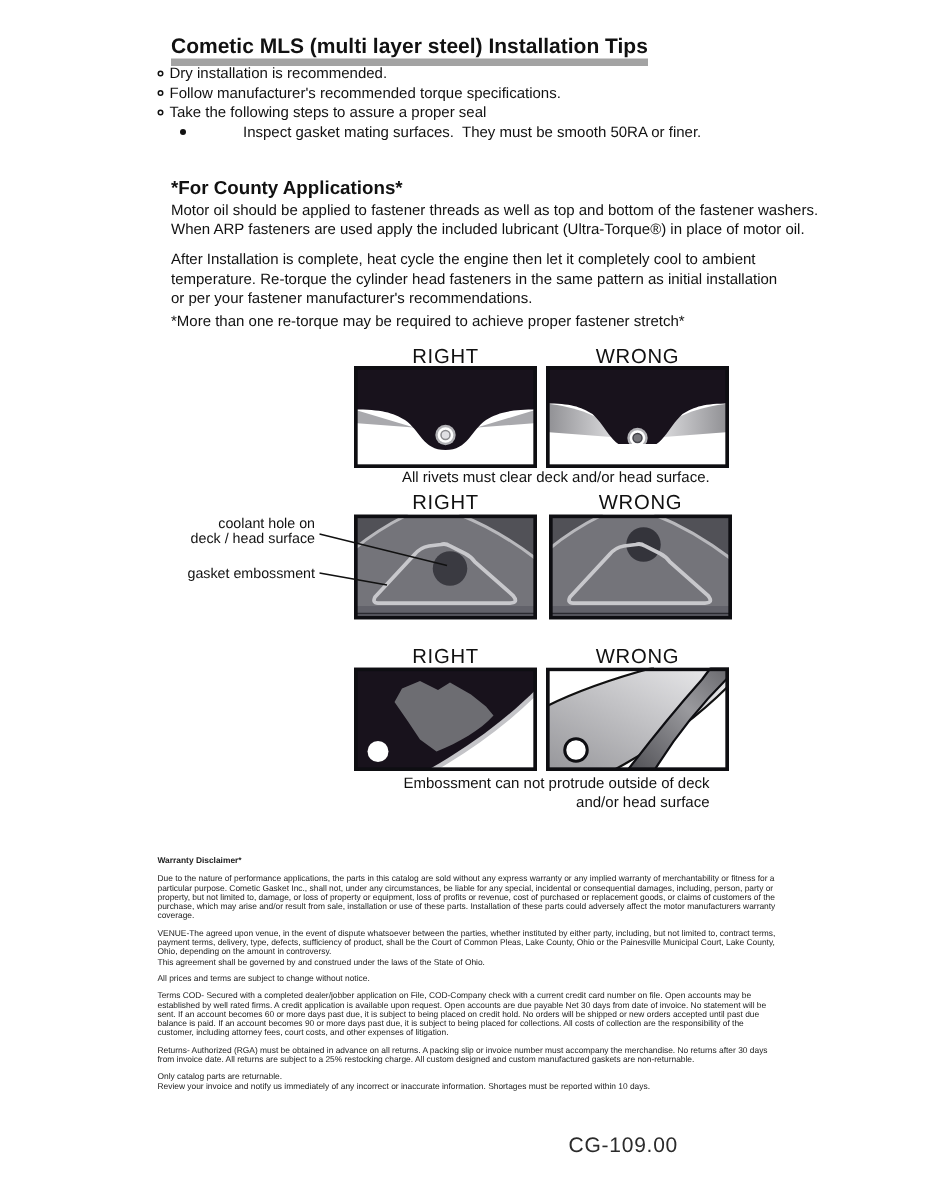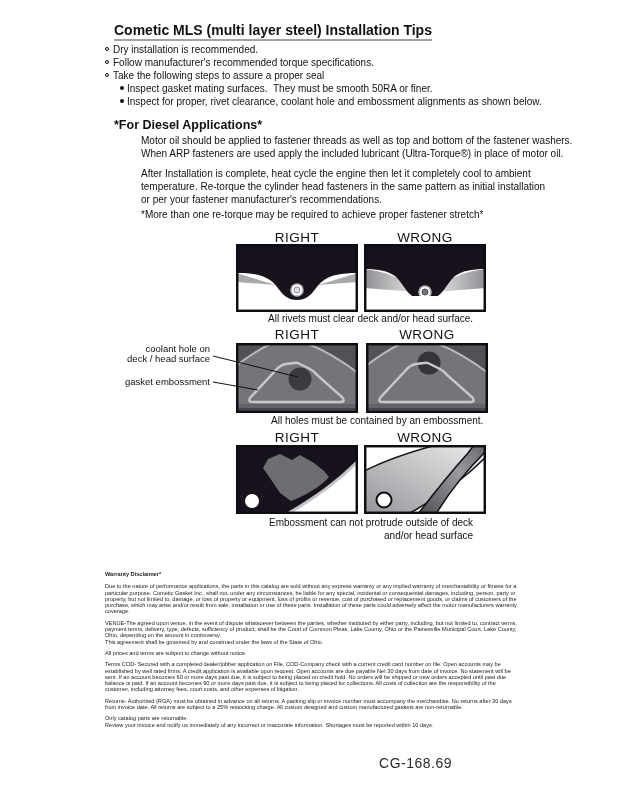--- a/index.html
+++ b/index.html
@@ -1,30 +1,30 @@
 <!DOCTYPE html>
 <html><head>
 <meta charset="utf-8">
 <style>
   * { margin:0; padding:0; box-sizing:border-box; }
   html,body { background:#ffffff; }
   body { font-family:"Liberation Sans", sans-serif; color:#111; }
   .page { position:relative; width:618px; height:800px; background:#fff; overflow:hidden; }
 
   .title { position:absolute; left:114px; top:22px; font-size:14px; font-weight:bold;
-           display:inline-block; border-bottom:2px solid #a3a3a3; padding-bottom:1px; }
+           display:inline-block; border-bottom:5px solid #a3a3a3; padding-bottom:1px; }
 
   .bullets { position:absolute; left:105px; top:43px; width:470px; }
   .b-row { display:flex; align-items:flex-start; line-height:13px; font-size:10px; white-space:pre-wrap; }
   .b-mark { width:4px; height:4px; border:1px solid #111; border-radius:50%; margin:4px 4px 0 0; flex:0 0 auto; }
-  .b-sub { margin-left:15px; }
+  .b-sub { margin-left:15px;gap:35px; }
   .b-dot { width:4px; height:4px; background:#111; border-radius:50%; margin:4px 3px 0 0; flex:0 0 auto; }
 
   .diesel-head { position:absolute; left:114px; top:118px; font-size:12.5px; font-weight:bold; }
-  .para { position:absolute; left:114px; width:470px; font-size:10px; line-height:13px; white-space:pre-line;margin-left:27px; }
+  .para { position:absolute; left:114px; width:470px; font-size:10px; line-height:13px; white-space:pre-line; }
   .para1 { top:134px; }
   .para2 { top:167px; }
   .note  { top:208px; }
 
   .caption { position:absolute; font-size:10px; line-height:12.5px; white-space:pre-line;margin-left:32px; }
   .cap1 { left:236px; top:313px; }
   .cap2 { left:239px; top:415px; }
   .cap3 { left:237px; top:517px;text-align:right; }
 
   .diag { position:absolute; }
@@ -59,27 +59,23 @@
       <span>Follow manufacturer's recommended torque specifications.</span>
     </div>
     <div class="b-row">
       <span class="b-mark"></span>
       <span>Take the following steps to assure a proper seal</span>
     </div>
     <div class="b-row b-sub">
       <span class="b-dot"></span>
       <span>Inspect gasket mating surfaces.  They must be smooth 50RA or finer.</span>
     </div>
-    <div class="b-row b-sub">
-      <span class="b-dot"></span>
-      <span>Inspect for proper, rivet clearance, coolant hole and embossment alignments as shown below.</span>
-    </div>
   </div>
 
-  <div class="diesel-head">*For Diesel Applications*</div>
+  <div class="diesel-head">*For County Applications*</div>
   <div class="para para1">Motor oil should be applied to fastener threads as well as top and bottom of the fastener washers.
 When ARP fasteners are used apply the included lubricant (Ultra-Torque®) in place of motor oil.</div>
   <div class="para note">*More than one re-torque may be required to achieve proper fastener stretch*</div>
   <div class="para para2">After Installation is complete, heat cycle the engine then let it completely cool to ambient
 temperature. Re-torque the cylinder head fasteners in the same pattern as initial installation
 or per your fastener manufacturer's recommendations.</div>
 
   <svg class="diag d1" width="260" height="90">
     <text class="rw-label" x="66" y="16" text-anchor="middle">RIGHT</text>
     <text class="rw-label" x="194" y="16" text-anchor="middle">WRONG</text>
@@ -153,21 +149,20 @@
       <rect x="0" y="61" width="122" height="9" fill="#62626a"></rect>
       <line x1="0" y1="66" x2="122" y2="66" stroke="#2a2a30" stroke-width="1"></line>
       <circle cx="63" cy="20" r="11.5" fill="#34343b"></circle>
       <path d="M16,59 Q12,59 14,55 L40,27 Q44,22 50,21 L58,20 Q61,19 64,21 L74,26 Q78,28 81,32 L106,54 Q110,59 104,59 Z" fill="none" stroke="#c8c8cc" stroke-width="2.5"></path>
       <rect x="1.2" y="1.2" width="119.6" height="67.6" fill="none" stroke="#0e0e12" stroke-width="2.5"></rect>
     </svg>
 
     <line x1="103" y1="30" x2="188" y2="51" stroke="#111" stroke-width="1"></line>
     <line x1="103" y1="56" x2="148" y2="64" stroke="#111" stroke-width="1"></line>
   </svg>
-  <div class="caption cap2">All holes must be contained by an embossment.</div>
 
   <svg class="diag d3" width="260" height="92">
     <text class="rw-label" x="66" y="16" text-anchor="middle">RIGHT</text>
     <text class="rw-label" x="194" y="16" text-anchor="middle">WRONG</text>
 
     <svg x="5" y="19" width="122" height="69" viewBox="0 0 122 69">
       <rect x="0" y="0" width="122" height="69" fill="#ffffff"></rect>
       <path d="M122,14 C100,36 75,54 48,69" fill="none" stroke="#c4c4c8" stroke-width="6"></path>
       <path d="M0,0 H122 V14 C100,36 75,54 48,69 L0,69 Z" fill="#18121c"></path>
       <path d="M32,14 L44,9 L56,15 L64,10 L78,18 L88,26 L93,32 C84,42 70,50 55,56 L44,48 L36,36 L27,23 Z" fill="#6d6d72"></path>
@@ -204,15 +199,15 @@
     <p>Due to the nature of performance applications, the parts in this catalog are sold without any express warranty or any implied warranty of merchantability or fitness for a particular purpose.  Cometic Gasket Inc., shall not, under any circumstances, be liable for any special, incidental or consequential damages, including, person, party or property, but not limited to, damage, or loss of property or equipment, loss of profits or revenue, cost of purchased or replacement goods, or claims of customers of the purchase, which may arise and/or result from sale, installation or use of these parts.  Installation of these parts could adversely affect the motor manufacturers warranty coverage.</p>
     <p>VENUE-The agreed upon venue, in the event of dispute whatsoever between the parties, whether instituted by either party, including, but not limited to, contract terms, payment terms, delivery, type, defects, sufficiency of product, shall be the Court of Common Pleas, Lake County, Ohio or the Painesville Municipal Court, Lake County, Ohio, depending on the amount in controversy.
 This agreement shall be governed by and construed under the laws of the State of Ohio.</p>
     <p>All prices and terms are subject to change without notice.</p>
     <p>Terms COD- Secured with a completed dealer/jobber application on File, COD-Company check with a current credit card number on file.  Open accounts may be established by well rated firms.  A credit application is available upon request.  Open accounts are due payable Net 30 days from date of invoice.  No statement will be sent.  If an account becomes 60 or more days past due, it is subject to being placed on credit hold.  No orders will be shipped or new orders accepted until past due balance is paid.  If an account becomes 90 or more days past due, it is subject to being placed for collections.  All costs of collection are the responsibility of the customer, including attorney fees, court costs, and other expenses of litigation.</p>
     <p>Returns- Authorized (RGA) must be obtained in advance on all returns.  A packing slip or invoice number must accompany the merchandise.  No returns after 30 days from invoice date.  All returns are subject to a 25% restocking charge.  All custom designed and custom manufactured gaskets are non-returnable.</p>
     <p>Only catalog parts are returnable.
 Review your invoice and notify us immediately of any incorrect or inaccurate information.  Shortages must be reported within 10 days.</p>
   </div>
 
-  <div class="pagenum">CG-168.69</div>
+  <div class="pagenum">CG-109.00</div>
 
 </div>
 
 </body></html>

